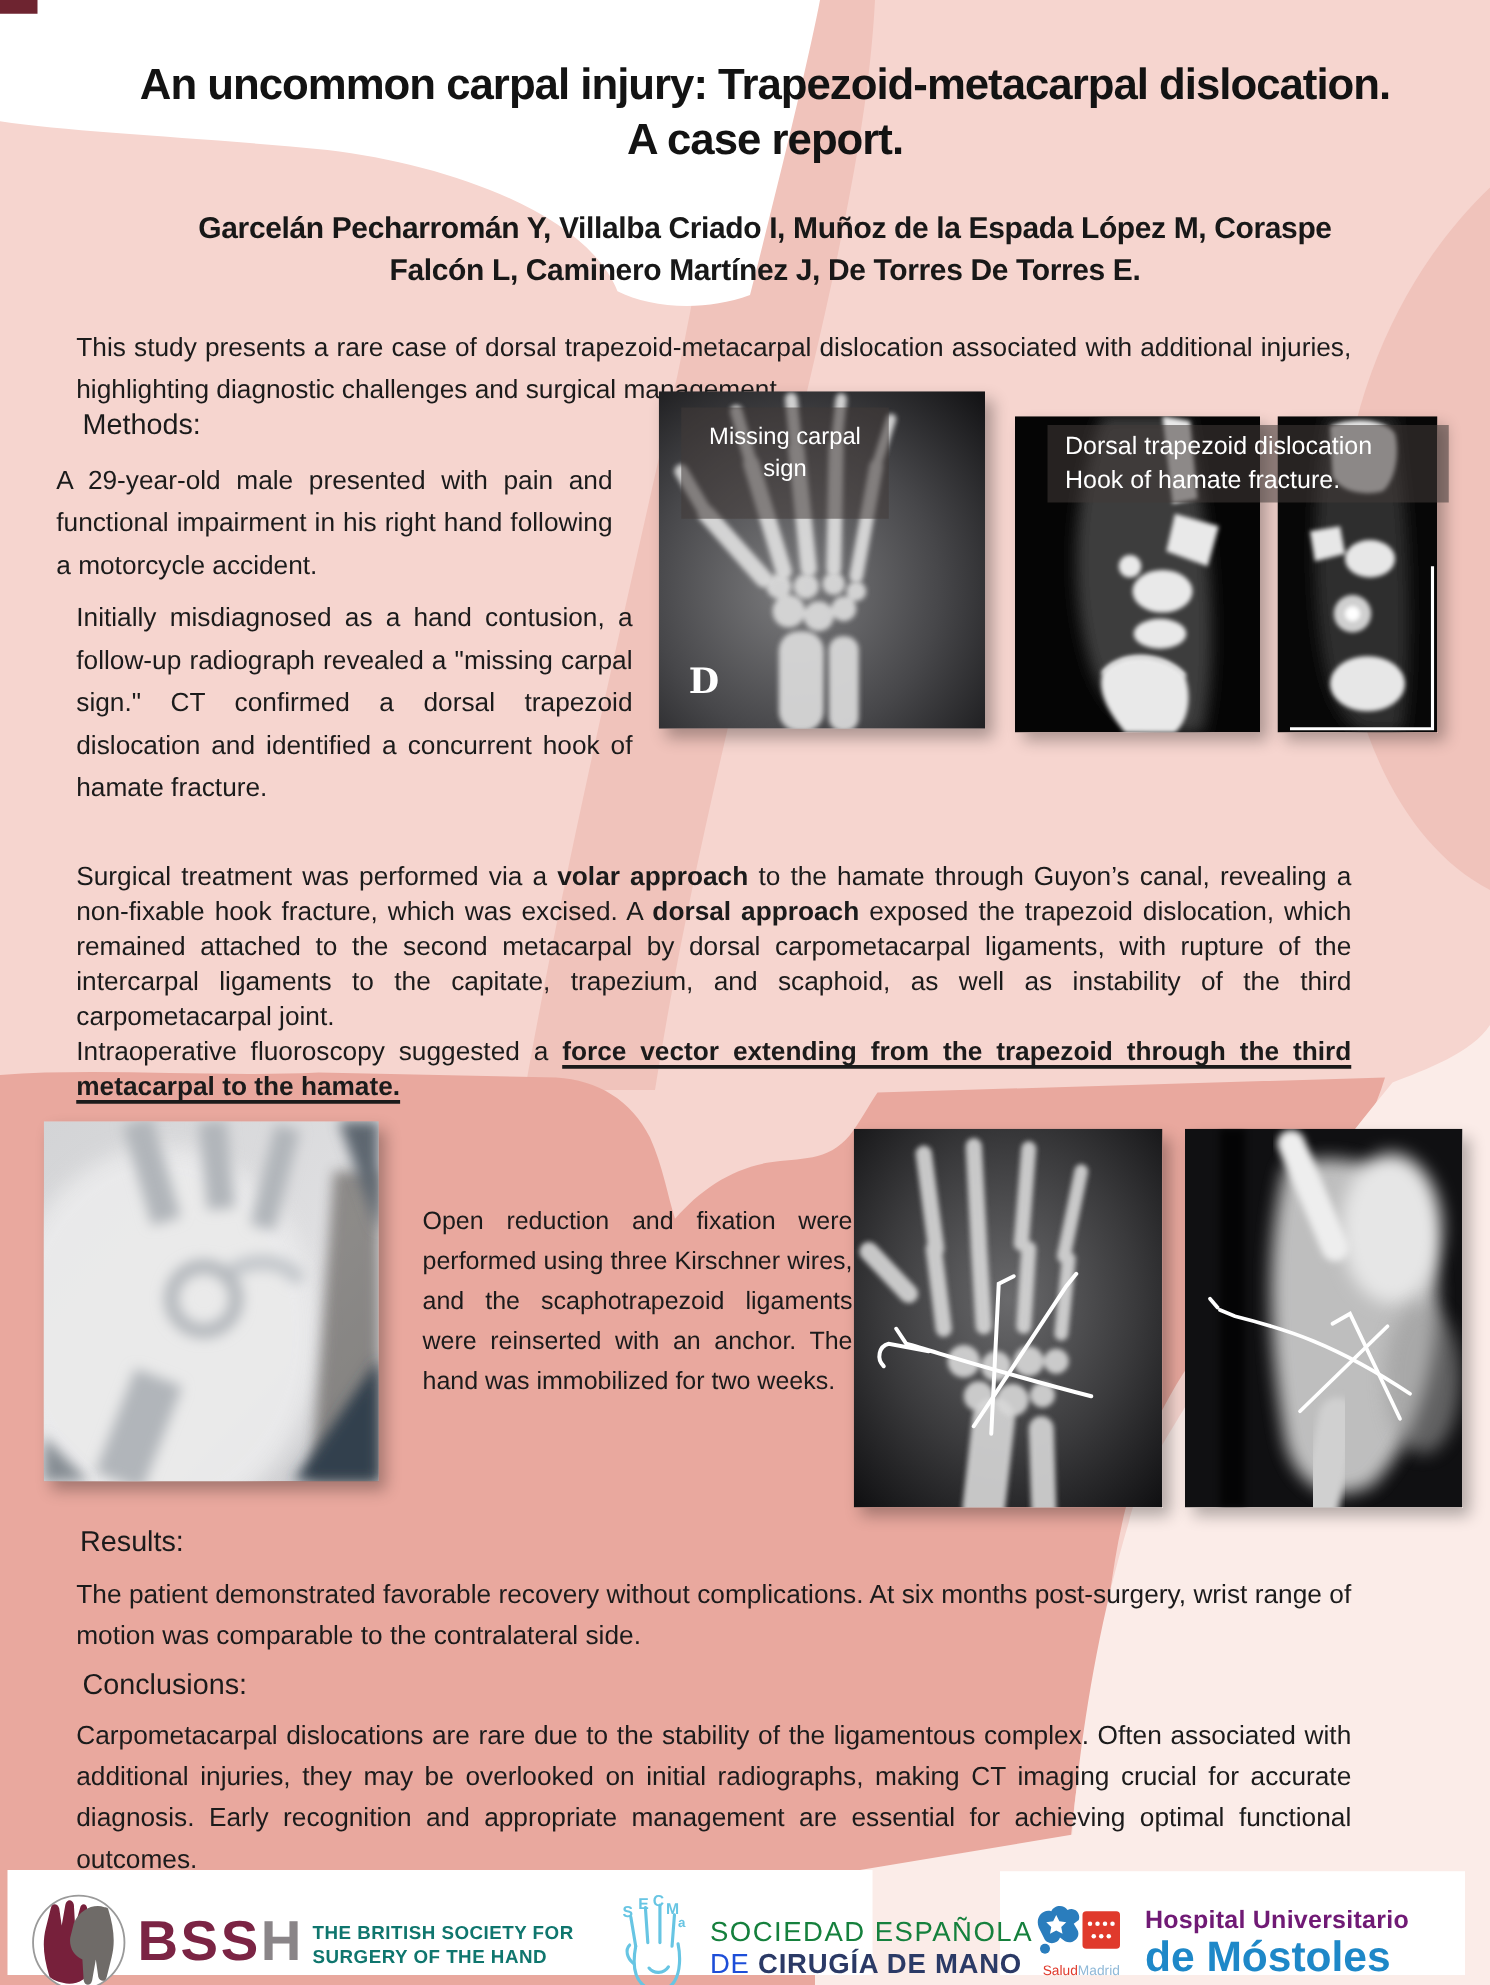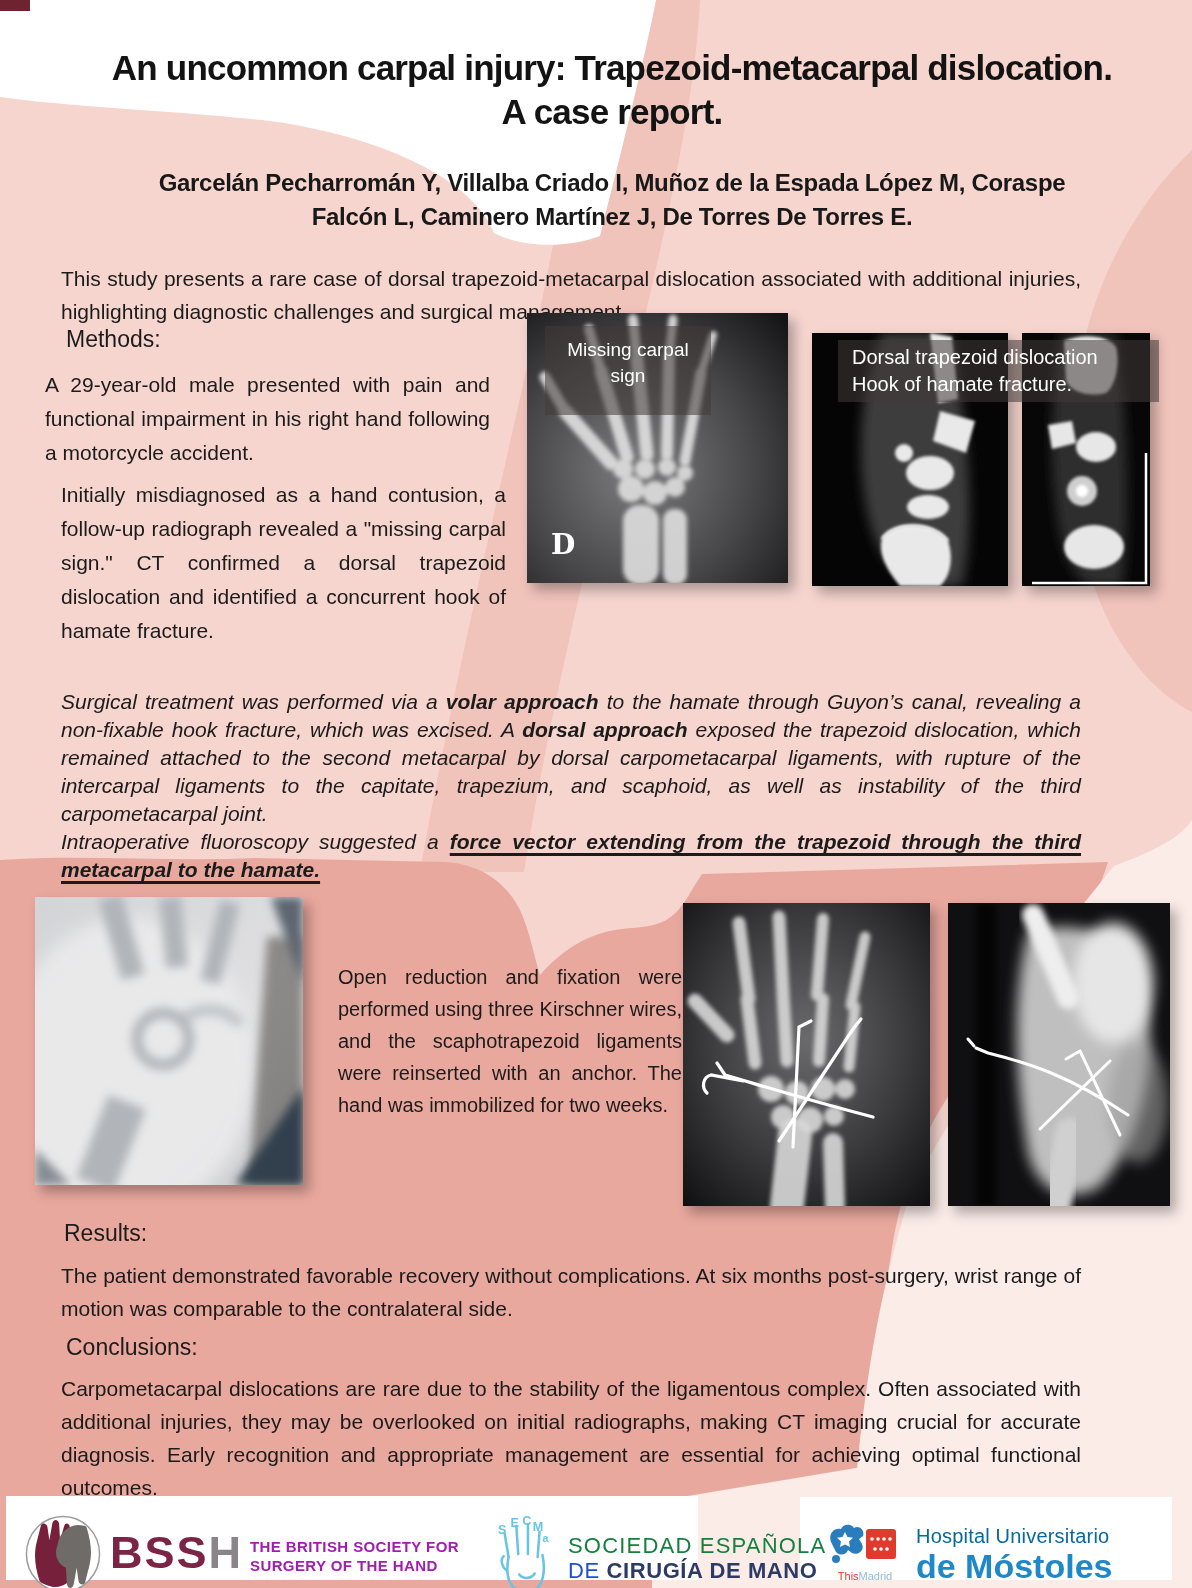--- a/index.html
+++ b/index.html
@@ -7,40 +7,40 @@
         font-family:"Liberation Sans","DejaVu Sans",sans-serif;color:#1b1b1b;}
   .bg{position:absolute;left:0;top:0;z-index:0;}
   .abs{position:absolute;z-index:2;margin:16px;}
   .title{width:1192px;text-align:center;font-weight:bold;font-size:35px;letter-spacing:-0.8px;line-height:44px;color:#131313;}
   .authors{width:1192px;text-align:center;font-weight:bold;font-size:24px;letter-spacing:-0.3px;line-height:34px;color:#181818;}
   .body{font-size:21px;line-height:33px;}
   .just{text-align:justify;}
   .hdg{font-size:23px;line-height:26px;}
   .col{width:445px;line-height:34px;}
   .surg{width:1020px;line-height:28px;}
-  .surg p{margin:0;font-style:italic;}
+  .surg p{margin:0;}
   .b{font-weight:bold;}
   .u{text-decoration:underline;text-decoration-thickness:2.5px;text-underline-offset:4px;font-weight:bold;}
   .fig{position:absolute;z-index:3;box-shadow:6px 7px 12px rgba(0,0,0,0.30);line-height:0;}
   .fig svg{display:block;}
   .banner{position:absolute;z-index:4;background:rgba(66,58,56,0.55);color:#ffffff;}
   .banner .ln{display:block;}
   .xb{left:545px;top:326px;width:166px;height:78px;text-align:center;font-size:19px;line-height:26px;padding-top:11px;}
   .cb{left:838px;top:340px;width:307px;height:58px;font-size:20px;line-height:27px;padding:4px 0 0 14px;}
   .dletter{position:absolute;z-index:5;left:551px;top:531px;color:#ffffff;font-family:"DejaVu Serif","Liberation Serif",serif;font-weight:bold;font-size:28px;line-height:28px;}
   .redu{width:344px;font-size:20px;line-height:32px;}
   
   .fbox{position:absolute;z-index:2;background:#ffffff;}
   .bssh-abbr{font-size:45px;font-weight:bold;letter-spacing:2px;line-height:52px;}
   .bssh-abbr .m{color:#7b2444;} .bssh-abbr .g{color:#8a8588;}
-  .bssh-name{font-size:15px;font-weight:bold;color:#a21caf;line-height:19px;letter-spacing:0.4px;}
+  .bssh-name{font-size:15px;font-weight:bold;color:#0f766e;line-height:19px;letter-spacing:0.4px;}
   .secma-l1{font-size:22px;color:#15803d;letter-spacing:1.2px;line-height:24px;}
   .secma-l2{font-size:22px;letter-spacing:0.6px;line-height:26px;}
   .secma-l2 .de{color:#1d4ed8;text-align:center;} .secma-l2 .main{color:#2b3a66;font-weight:bold;}
-  .hosp-l1{font-size:20px;font-weight:normal;color:#0369a1;line-height:24px;letter-spacing:0.2px;}
+  .hosp-l1{font-size:20px;font-weight:bold;color:#701a75;line-height:24px;letter-spacing:0.2px;}
   .hosp-l2{font-size:34px;font-weight:bold;color:#1e88c8;line-height:36px;}
   .salud-cap{font-size:11px;line-height:12px;text-align:center;width:74px;}
   .salud-cap .s{color:#e03a2c;} .salud-cap .m2{color:#8fb9d8;}
 </style>
 </head>
 <body>
 
 <div class="page">
 
   <svg class="bg" width="1192" height="1588" viewBox="0 0 1192 1588">
@@ -338,21 +338,21 @@
         <circle cx="44" cy="15" r="1.8"></circle>
           <circle cx="50" cy="15" r="1.8"></circle>
           <circle cx="56" cy="15" r="1.8"></circle>
           <circle cx="62" cy="15" r="1.8"></circle>
         <circle cx="47" cy="25" r="1.8"></circle>
           <circle cx="53" cy="25" r="1.8"></circle>
           <circle cx="59" cy="25" r="1.8"></circle>
       </g>
     </svg>
     <div class="salud-cap">
-      <span class="s">This</span><span class="m2">Madrid</span>
+      <span class="s">Salud</span><span class="m2">Madrid</span>
     </div>
   </div>
   <div class="abs" style="left:900px;top:1508px;z-index:3;">
     <div class="hosp-l1">Hospital Universitario</div>
     <div class="hosp-l2">de Móstoles</div>
   </div>
 
 </div>
 
 </body></html>

